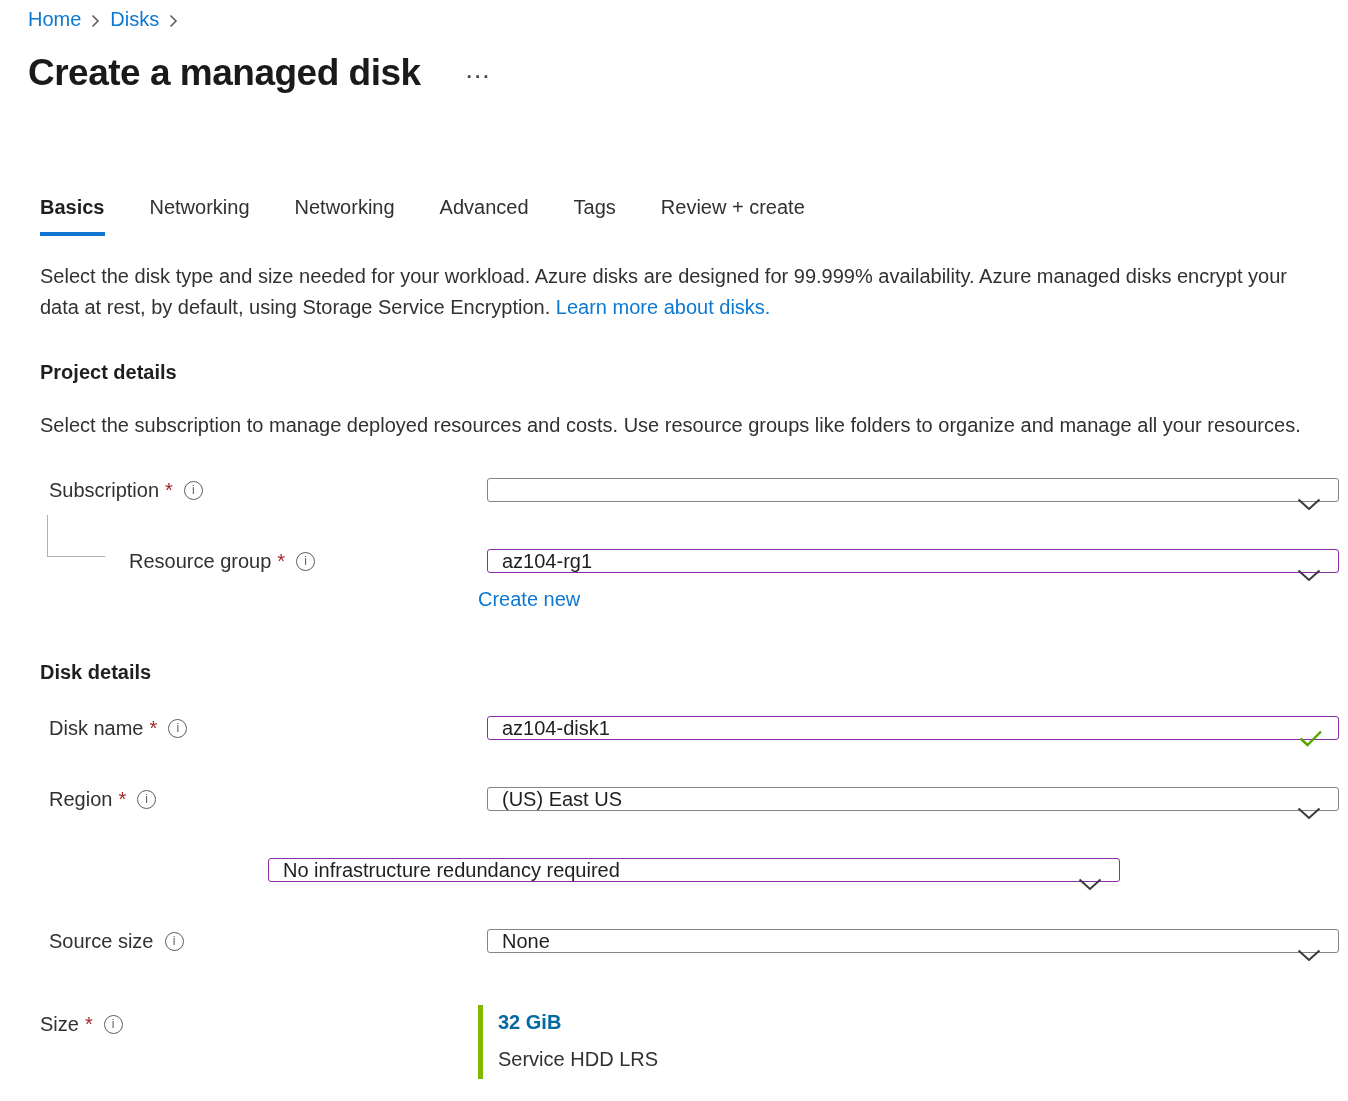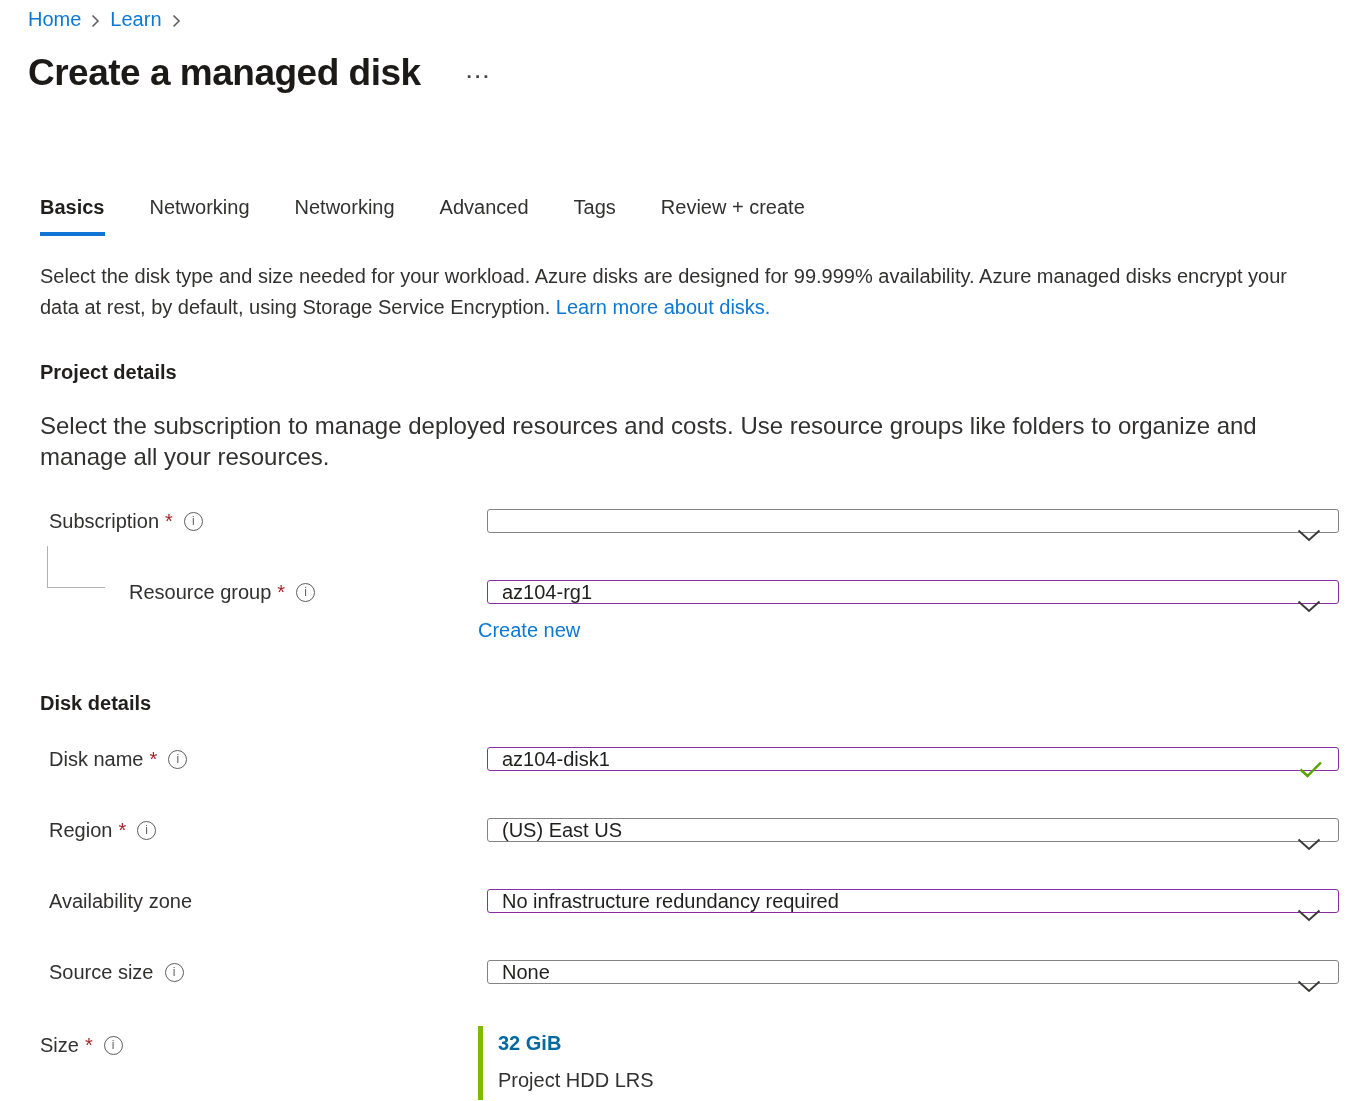--- a/index.html
+++ b/index.html
@@ -19,21 +19,21 @@
   .more-btn { margin-left:46px; margin-top:8px; font-size:19px; font-weight:700; color:#494745; letter-spacing:2px; cursor:pointer; line-height:10px; }
   
   .tabs { margin-top:102px; padding-left:40px; display:flex; gap:45px; font-size:20px; }
   .tab { padding-bottom:13px; border-bottom:4px solid transparent; color:#323130; cursor:pointer; }
   .tab.active { font-weight:700; color:#201f1e; border-bottom-color:#1176d4; }
   
   .intro { margin:25px 0 0 40px; width:1288px; font-size:20px; line-height:31px; color:#323130; }
   .text-link { color:#0b78d4; text-decoration:none; cursor:pointer; }
   
   .section-heading { margin:36px 0 0 40px; font-size:20px; font-weight:700; color:#201f1e; line-height:26px; }
-  .section-desc { margin:25px 0 0 40px; width:1280px; font-size:24px; line-height:31px; }
+  .section-desc { margin:25px 0 0 40px; width:1280px; font-size:20px; line-height:31px; }
   
   .form-block { margin-left:40px; position:relative; }
   .project-rows { margin-top:29px; position:relative; }
   .form-row { display:flex; align-items:center; min-height:40px;justify-content:center; }
   .form-row + .form-row { margin-top:31px; }
   .label-col { width:438px; display:flex; align-items:center; font-size:20px; color:#323130; flex-shrink:0; }
   .label-col.indent { padding-left:80px; }
   .req { color:#a4262c; margin-left:6px; font-size:20px; }
   .info-icon {
     width:19px; height:19px; border:1px solid #5f5e5c; border-radius:50%;
@@ -51,39 +51,39 @@
   .text-input {
     border:none; outline:none; font:inherit; color:inherit; width:100%;
     background:transparent; padding:0;
   }
   .connector {
     position:absolute; left:7px; top:45px; width:58px; height:42px;
     border-left:1px solid #b3b0ad; border-bottom:1px solid #b3b0ad;
   }
   .create-new { display:inline-block; margin:7px 0 0 438px; font-size:20px; }
   
-  .size-row { display:flex; align-items:flex-start; margin-top:34px; }
+  .size-row { display:flex; align-items:flex-start; margin-top:44px; }
   .size-row .label-col { padding-top:8px; }
   .size-value { display:flex; }
   .size-bar { width:5px; background:#7fba00; height:74px; flex-shrink:0; }
   .size-text { padding-left:15px; padding-top:6px; }
   .size-primary { font-size:20px; font-weight:700; color:#0369a1; }
   .size-secondary { font-size:20px; color:#323130; margin-top:14px; }
 </style>
 </head>
 <body>
 
 <nav class="breadcrumb">
   <a class="crumb-link">Home</a>
   <span class="crumb-sep">
     <svg width="9" height="14" viewBox="0 0 9 14">
         <polyline points="1.5,1.5 7,7 1.5,12.5" fill="none" stroke="#605e5c" stroke-width="1.6"></polyline>
       </svg>
   </span>
-  <a class="crumb-link">Learn</a>
+  <a class="crumb-link">Disks</a>
   <span class="crumb-sep">
     <svg width="9" height="14" viewBox="0 0 9 14">
         <polyline points="1.5,1.5 7,7 1.5,12.5" fill="none" stroke="#605e5c" stroke-width="1.6"></polyline>
       </svg>
   </span>
 </nav>
 
 <div class="title-row">
   <h1 class="page-title">Create a managed disk</h1>
   <span class="more-btn">···</span>
@@ -175,23 +175,20 @@
       <span>(US) East US</span>
       <span class="chevron">
         <svg width="24" height="13" viewBox="0 0 24 13">
             <polyline points="1.5,1.5 12,11 22.5,1.5" fill="none" stroke="#3b3a39" stroke-width="2"></polyline>
           </svg>
       </span>
     </div>
   </div>
 
   <div class="form-row">
-    <div class="label-col">
-      <span>Availability zone</span>
-    </div>
     <div class="field-box purple">
       <span>No infrastructure redundancy required</span>
       <span class="chevron">
         <svg width="24" height="13" viewBox="0 0 24 13">
             <polyline points="1.5,1.5 12,11 22.5,1.5" fill="none" stroke="#3b3a39" stroke-width="2"></polyline>
           </svg>
       </span>
     </div>
   </div>
 
@@ -213,17 +210,17 @@
   <div class="size-row">
     <div class="label-col">
       <span>Size</span>
       <span class="req">*</span>
       <span class="info-icon">i</span>
     </div>
     <div class="size-value">
       <div class="size-bar"></div>
       <div class="size-text">
         <div class="size-primary">32 GiB</div>
-        <div class="size-secondary">Project HDD LRS</div>
+        <div class="size-secondary">Service HDD LRS</div>
       </div>
     </div>
   </div>
 </div>
 
 </body></html>

